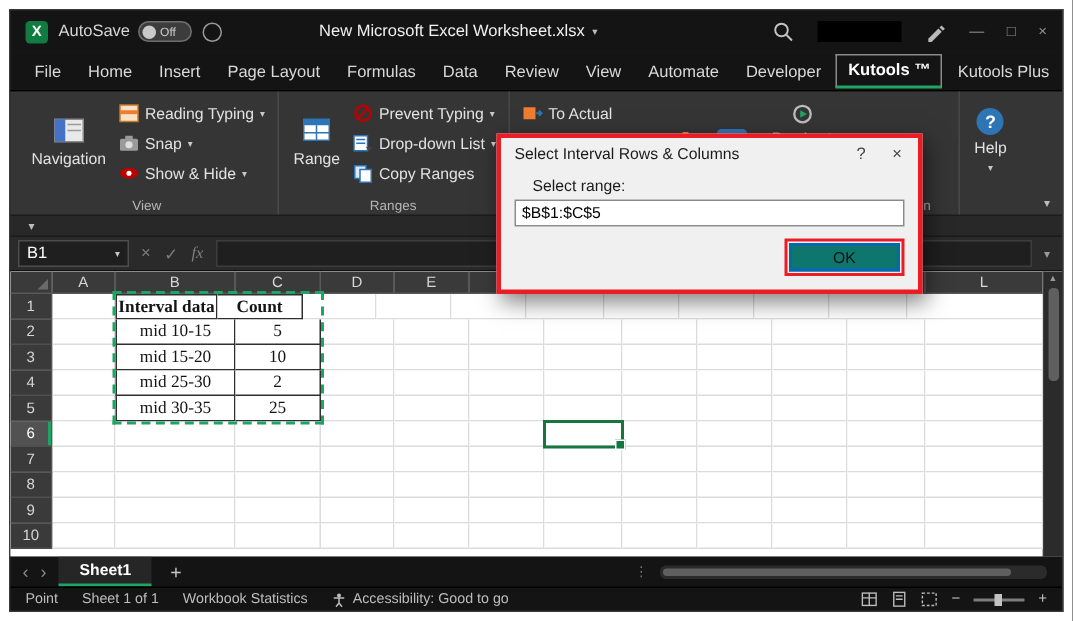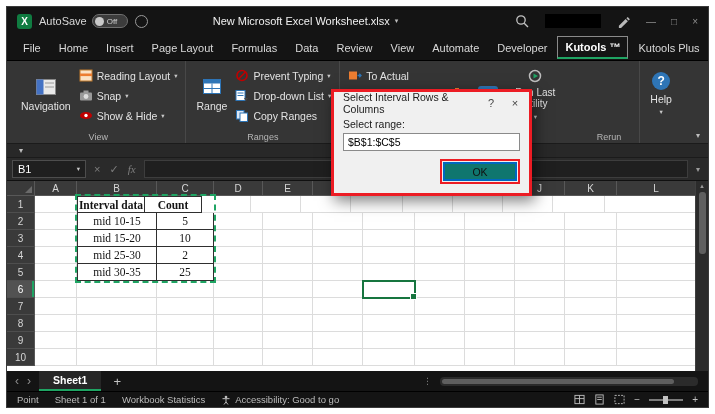--- a/index.html
+++ b/index.html
@@ -80,26 +80,26 @@
 
   
   .statusbar { height: 16px; background: #141414; border-top: 1px solid #000; display: flex; align-items: center; gap: 16px; padding: 0 10px; color: #bdbdbd; font-size: 9.5px; flex: 0 0 auto; white-space: nowrap; }
   .sb-item { display: flex; align-items: center; gap: 4px; }
   .sb-right { margin-left: auto; display: flex; align-items: center; gap: 9px; }
   .zoomtrack { width: 34px; height: 2px; background: #7c7c7c; position: relative; }
   .zoomknob { position: absolute; left: 14px; top: -3px; width: 5px; height: 8px; background: #c2c2c2; }
   .zoomsign { font-size: 10px; color: #c2c2c2; }
 
   
-  .kdialog { position: absolute; left: 324px; top: 82px; width: 201px; background: #f0f0f0; border: 3px solid #ec1c24; box-shadow: 3px 5px 14px rgba(0,0,0,0.5); z-index: 60; color: #1b1b1b; font-size: 10.5px; }
+  .kdialog { position: absolute; left: 324px; top: 82px; width: 284px; background: #f0f0f0; border: 3px solid #ec1c24; box-shadow: 3px 5px 14px rgba(0,0,0,0.5); z-index: 60; color: #1b1b1b; font-size: 10.5px; }
   .kd-title { height: 21px; display: flex; align-items: center; padding: 0 2px 0 9px; }
   .kd-title-text { flex: 1; font-size: 10.5px; color: #1b1b1b; }
   .kd-sysbtn { width: 24px; height: 21px; display: flex; align-items: center; justify-content: center; color: #444; font-size: 11px; }
   .kd-body { padding: 3px 9px 9px 9px; }
-  .kd-label { margin: 2px 0 3px 0; }
+  .kd-label { margin: 2px 0 3px 12px; }
   .kd-input { width: 100%; height: 18px; background: #fff; border: 1px solid #8a8a8a; font-size: 10.5px; padding: 0 4px; font-family: "Liberation Sans", sans-serif; }
   .kd-buttons { display: flex; justify-content: flex-end; align-items: center; gap: 14px; margin-top: 8px; }
   .okwrap { border: 2px solid #ec1c24; padding: 1px; }
   .btn { background: #0f766e; border: 1px solid #ababab; font-size: 10.5px; font-family: "Liberation Sans", sans-serif; color: #111; }
   .btn.ok { width: 74px; height: 19px; border: 1px solid #0067c0; box-shadow: inset 0 0 0 1px #0067c0; }
   .btn.cancel { width: 66px; height: 21px; }
 
   .icn { flex: 0 0 auto; display: inline-flex; }
 </style>
 </head>
@@ -177,21 +177,21 @@
         <span>Navigation</span>
       </div>
       <div class="stack">
         <div class="smallbtn">
           <span class="icn">
             <svg width="14" height="13" viewBox="0 0 14 13">
                 <rect x="1" y="1" width="12" height="11" fill="#fbe2c5" stroke="#c07b2c"></rect>
                 <rect x="1" y="4.5" width="12" height="2.6" fill="#ed7d31"></rect>
               </svg>
           </span>
-          <span>Reading Layout</span>
+          <span>Reading Typing</span>
           <span class="chev">▾</span>
         </div>
         <div class="smallbtn">
           <span class="icn">
             <svg width="14" height="13" viewBox="0 0 14 13">
                 <rect x="1" y="3.5" width="12" height="8" rx="1" fill="#9a9a9a"></rect>
                 <rect x="4.5" y="1.5" width="5" height="2.5" fill="#9a9a9a"></rect>
                 <circle cx="7" cy="7.5" r="2.4" fill="#dedede"></circle>
               </svg>
           </span>

